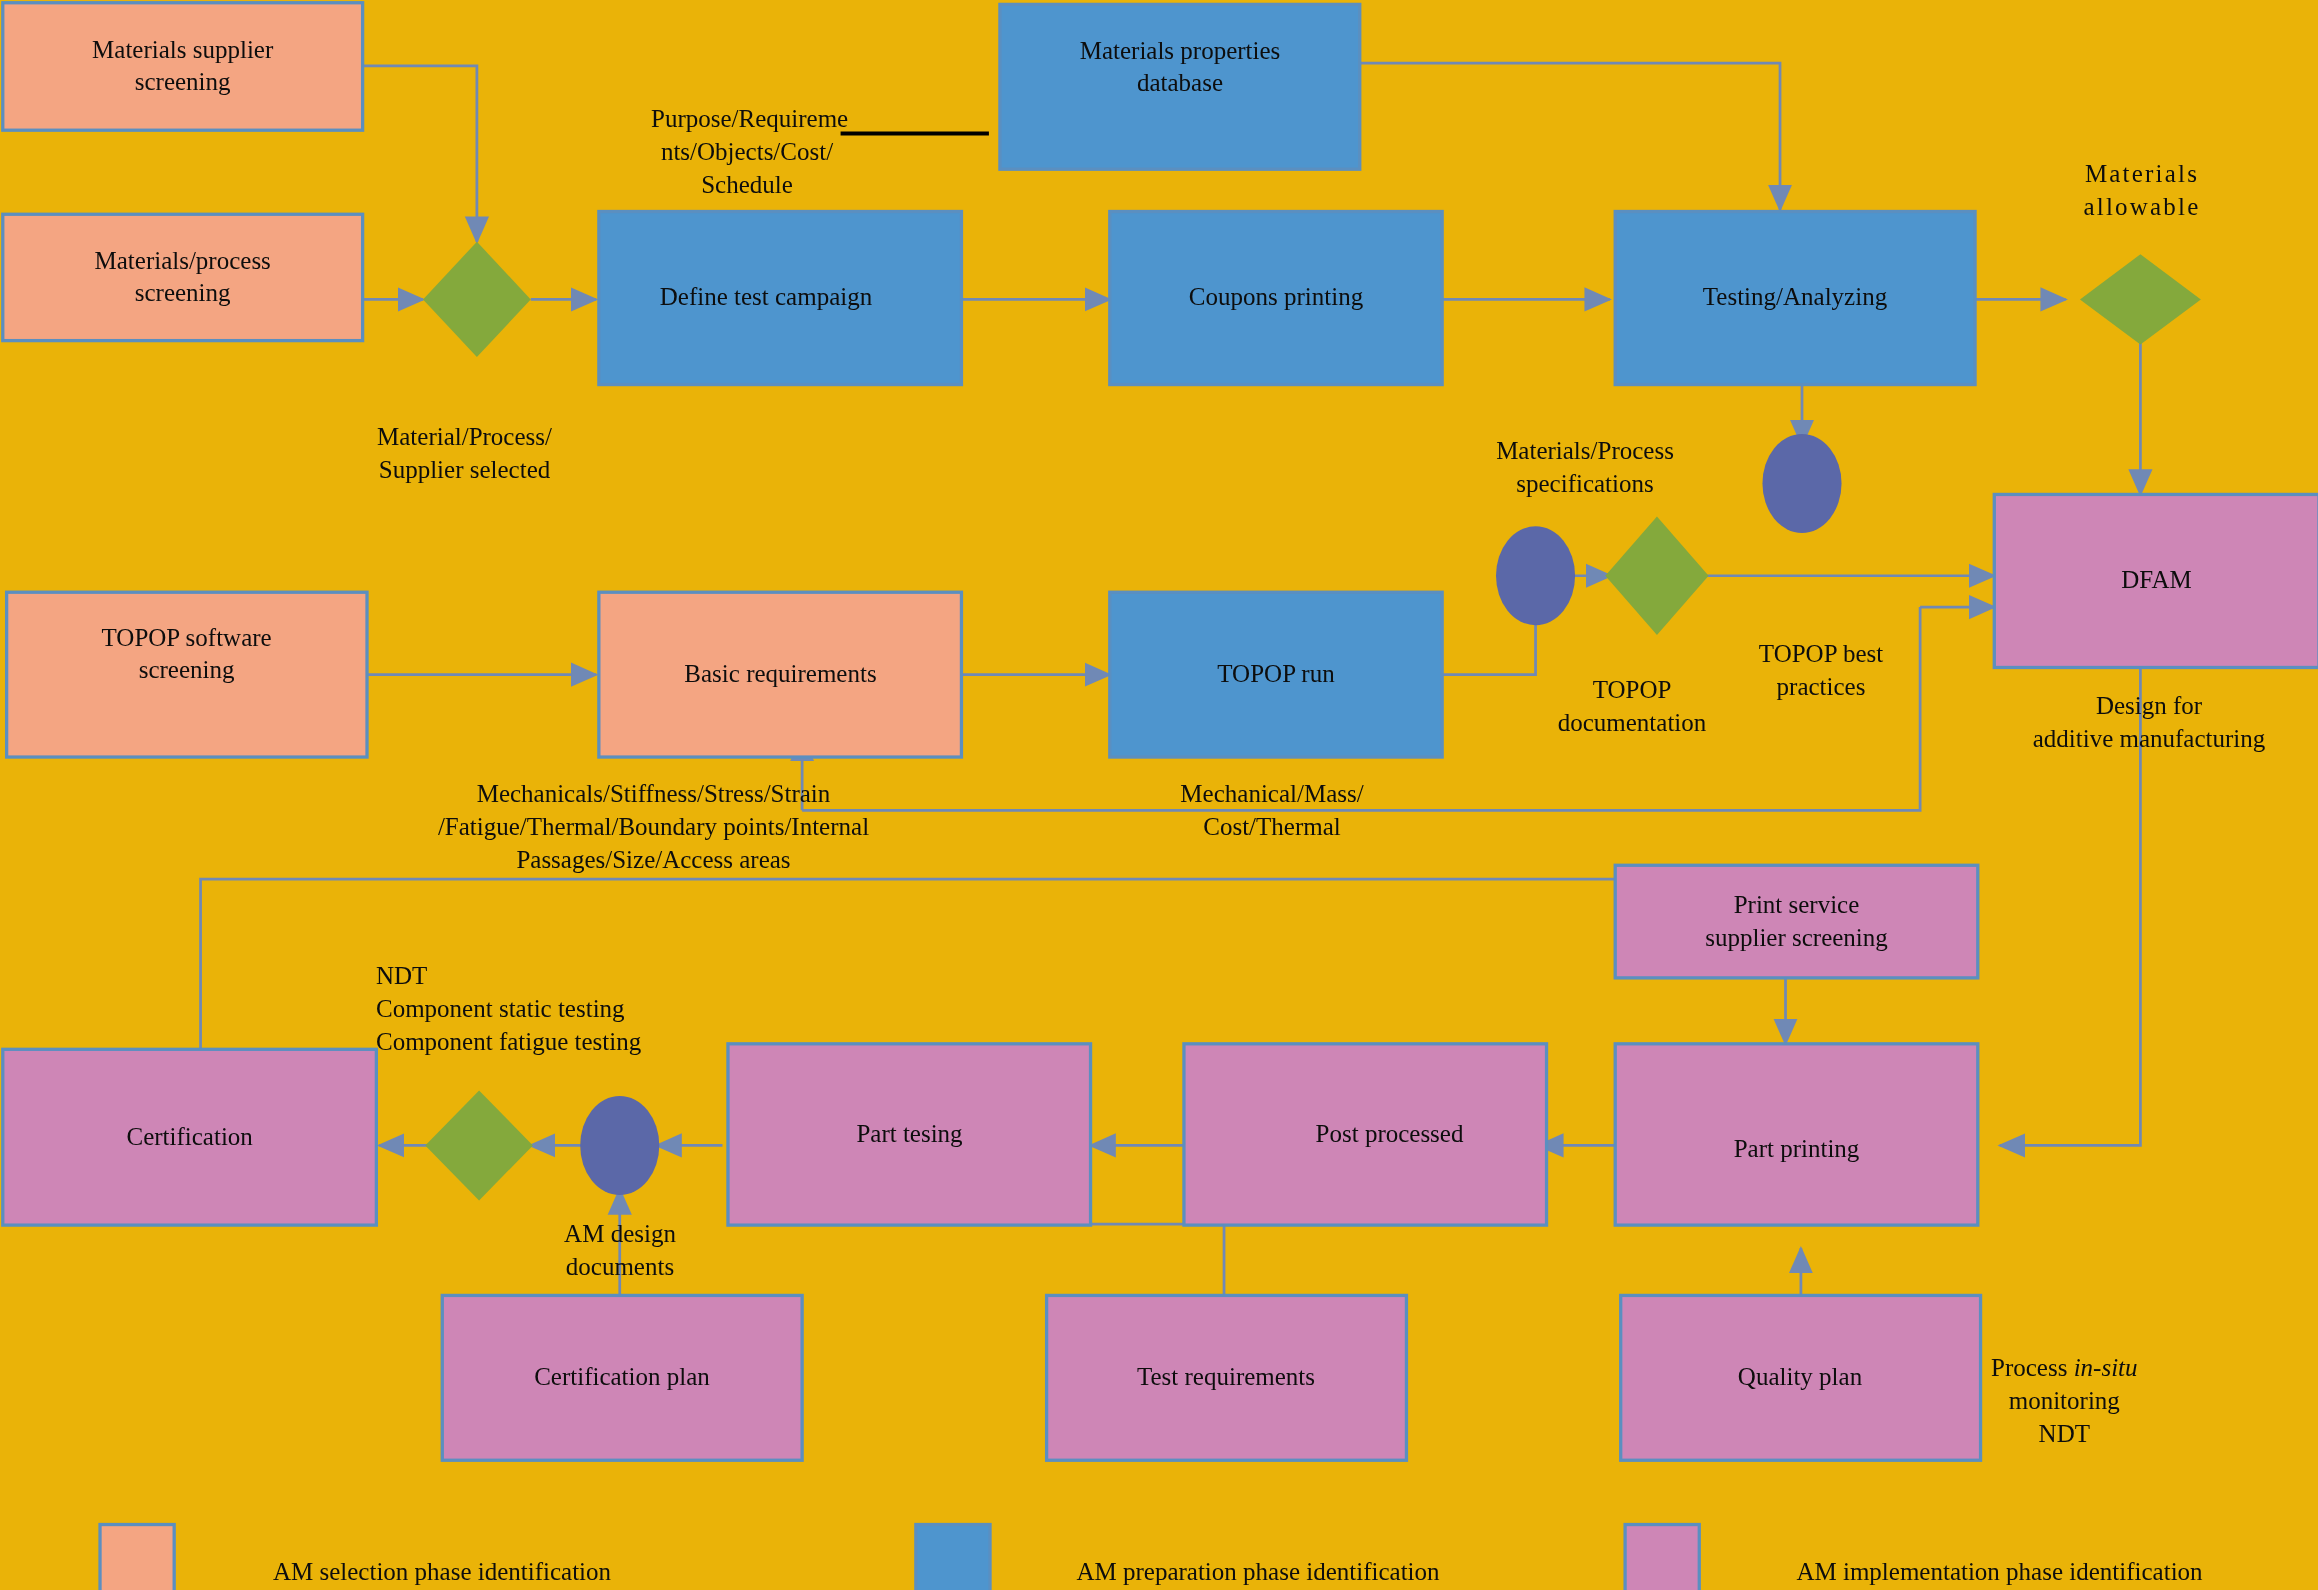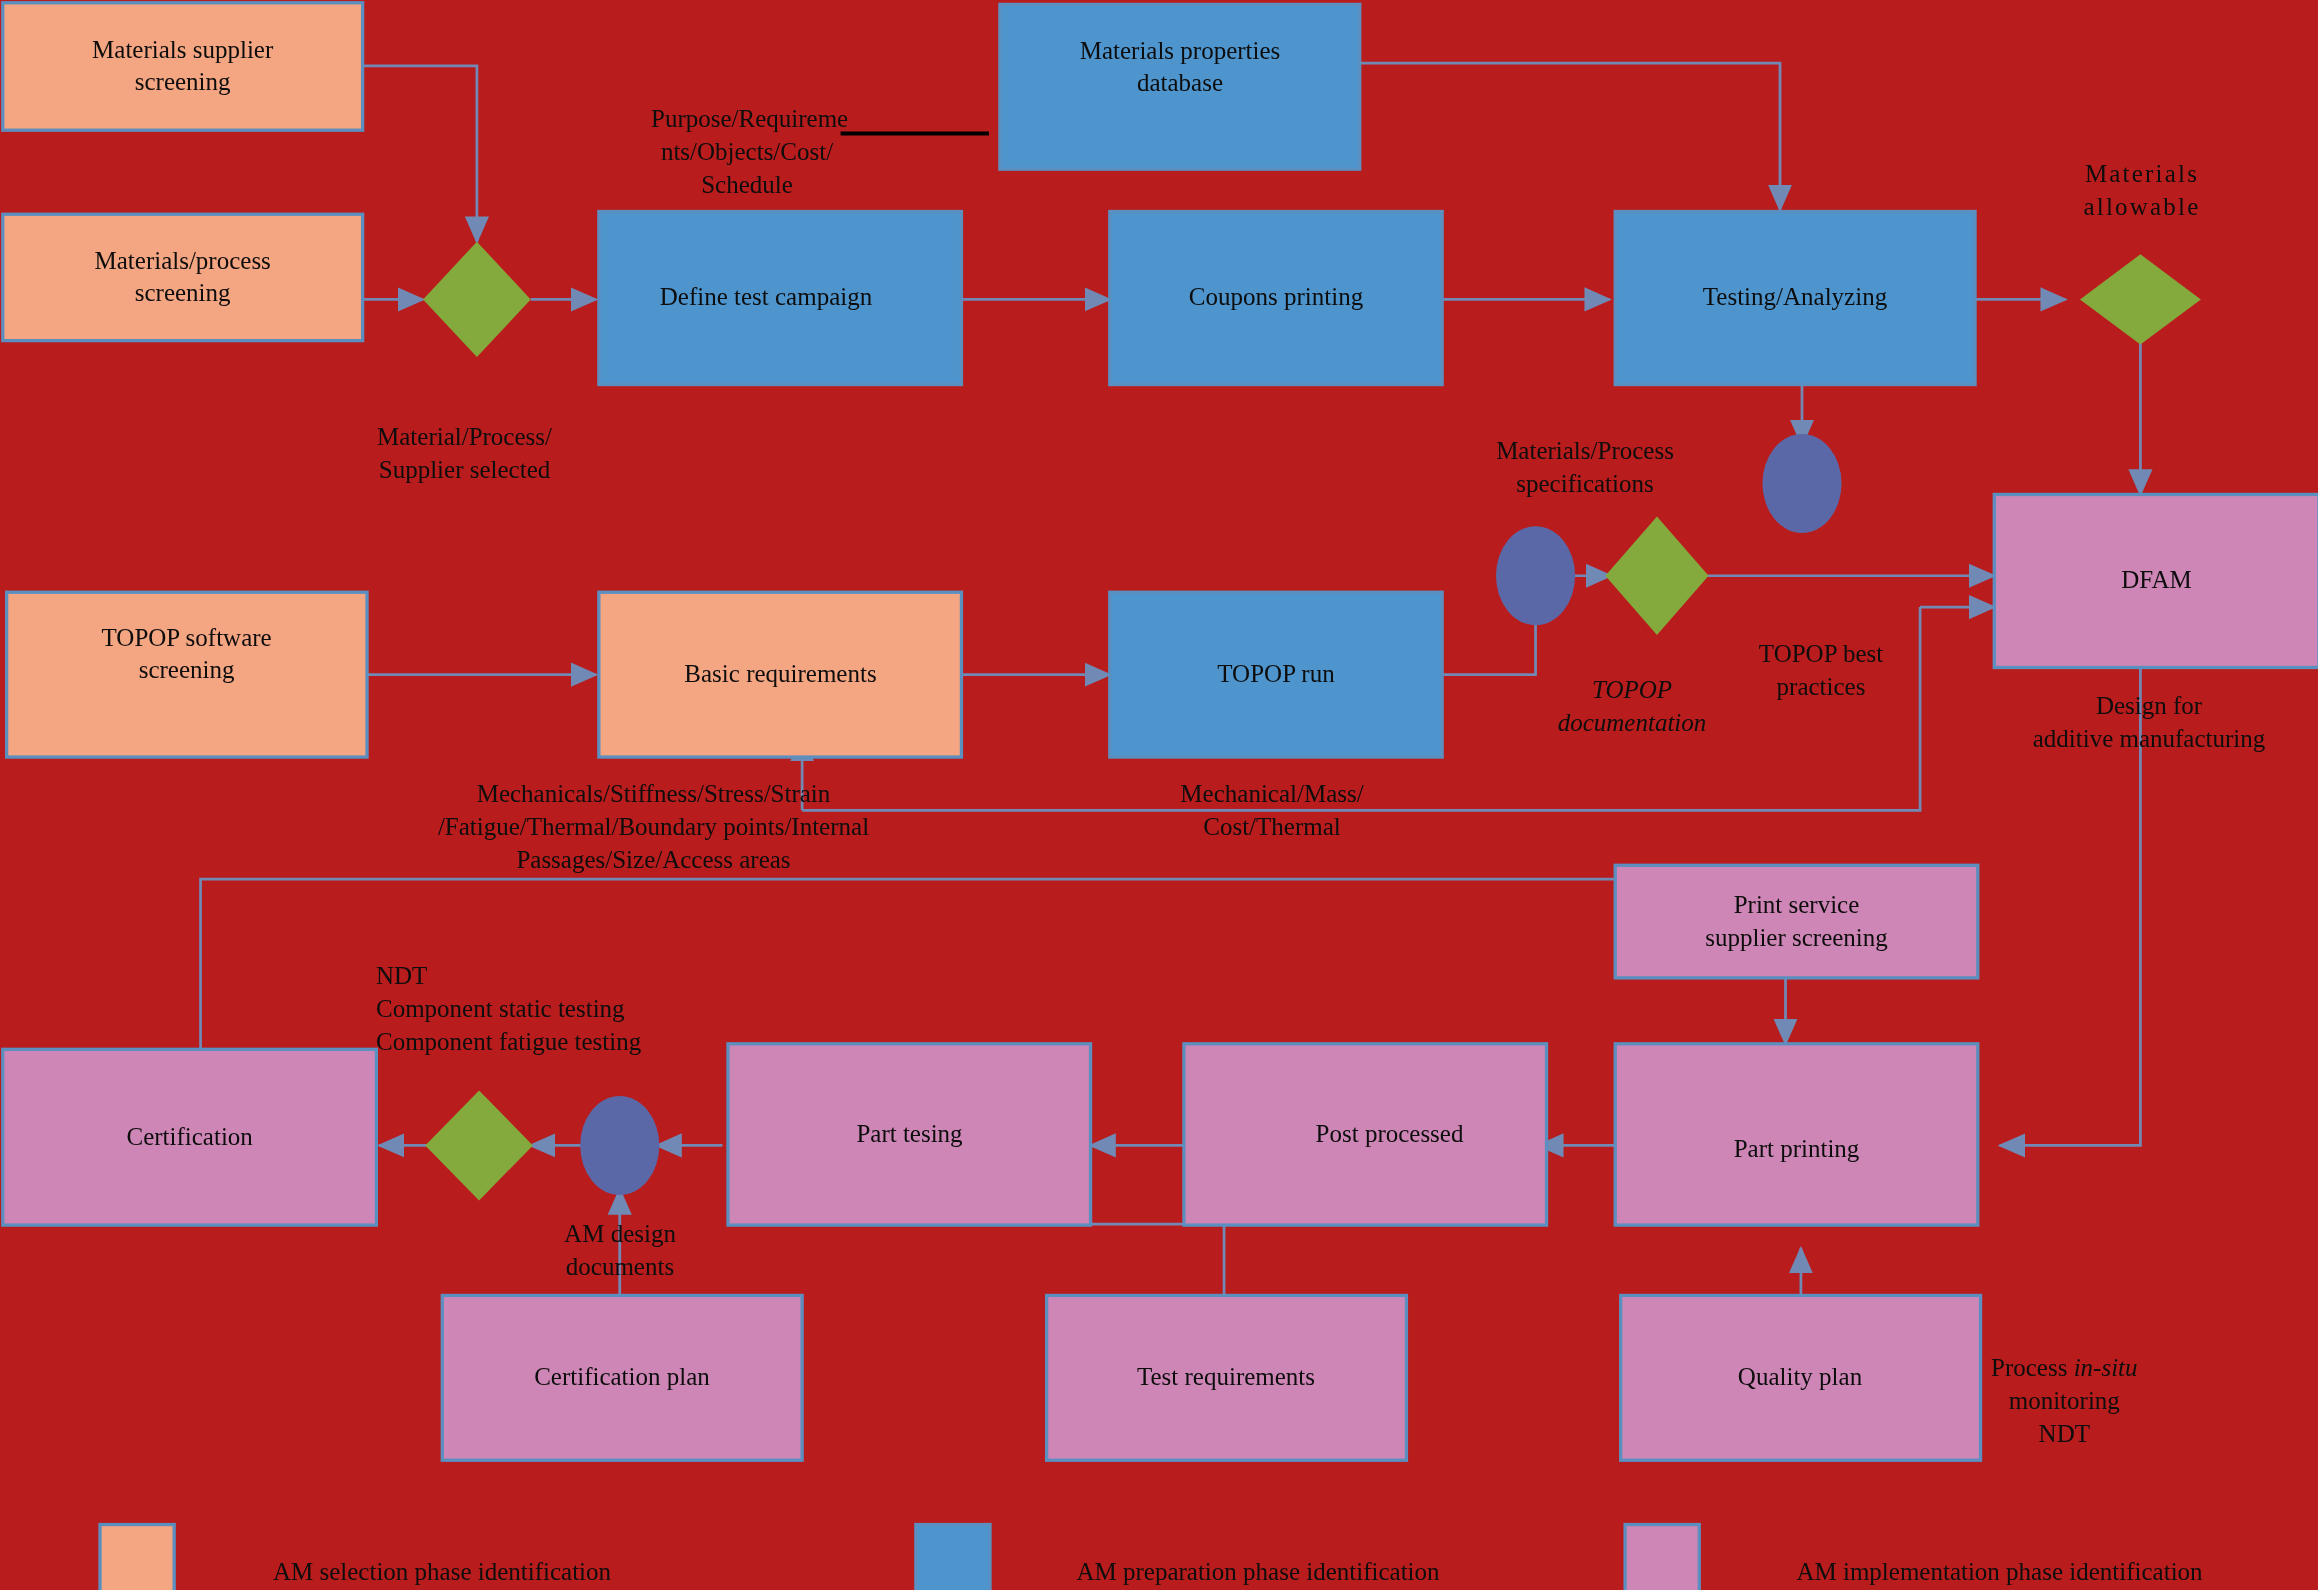--- a/index.html
+++ b/index.html
@@ -1,20 +1,20 @@
 <!DOCTYPE html>
 <html style="font-size:8.8px"><head>
 <meta charset="utf-8">
 <style>
   html,body{margin:0;padding:0;background:#ffffff;}
   #stage{
     position:relative;
     width:2319px;
     height:1591px;
-    background:#b91c1c;
+    background:#eab308;
     font-family:"Liberation Serif","DejaVu Serif",serif;
     overflow:hidden;
   }
   svg.layer{position:absolute;top:0;left:0;width:2319px;height:1591px;}
 
   
   .node-label{
     position:absolute;
     display:flex;
     align-items:center;
@@ -191,21 +191,21 @@
 
   <div class="free-label fl-center" style="left:341px;top:420px;width:247px;">Material/Process/
 Supplier selected</div>
 
   <div class="free-label fl-center wide" style="left:2032px;top:157px;width:220px;">Materials
 allowable</div>
 
   <div class="free-label fl-center" style="left:1464px;top:434px;width:242px;">Materials/Process
 specifications</div>
 
-  <div class="free-label fl-center" style="left:1533px;top:673px;width:198px;font-style:italic;">TOPOP
+  <div class="free-label fl-center" style="left:1533px;top:673px;width:198px;">TOPOP
 documentation</div>
 
   <div class="free-label fl-center" style="left:1722px;top:637px;width:198px;">TOPOP best
 practices</div>
 
   <div class="free-label fl-center" style="left:1980px;top:689px;width:338px;">Design for
 additive manufacturing</div>
 
   <div class="free-label fl-center" style="left:379px;top:777px;width:549px;">Mechanicals/Stiffness/Stress/Strain
 /Fatigue/Thermal/Boundary points/Internal

